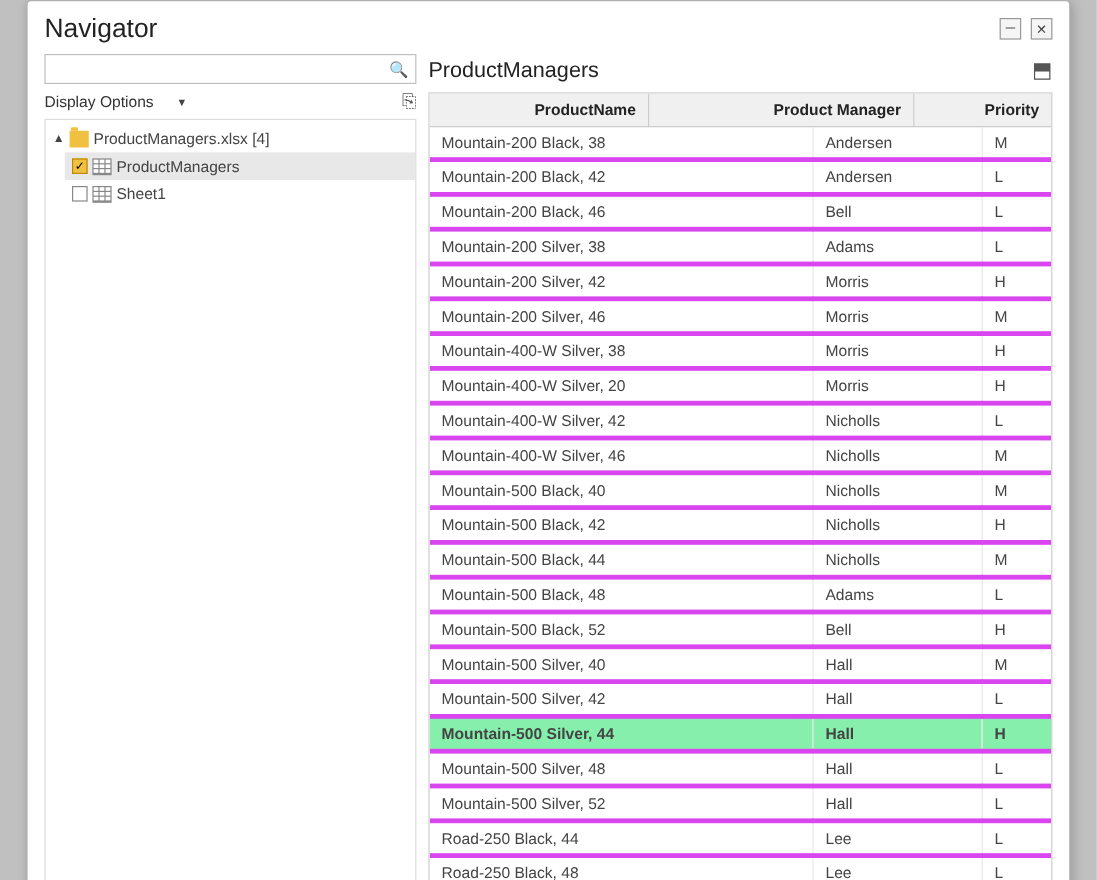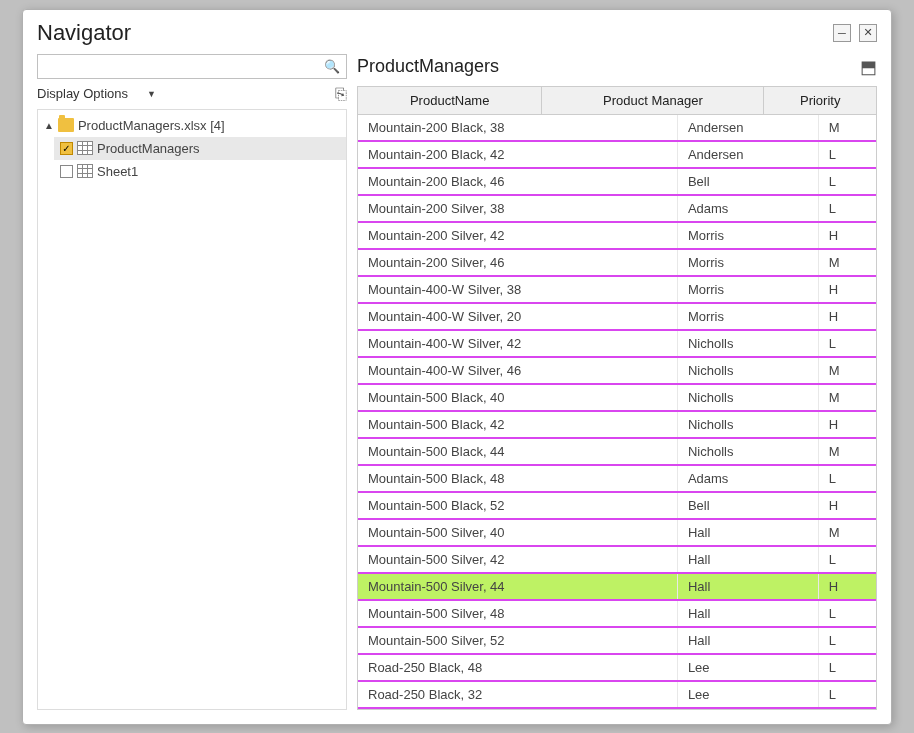--- a/index.html
+++ b/index.html
@@ -220,43 +220,44 @@
     }
     .data-table {
       width: 100%;
       border-collapse: collapse;
       font-size: 13px;
     }
     .data-table thead tr {
       background: #f0f0f0;
     }
     .data-table thead th {
-      text-align: center;
+      text-align: right;
       padding: 6px 10px;
-      font-weight: 400;
+      font-weight: 700;
       color: #222;
       border-bottom: 1px solid #ccc;
       border-right: 1px solid #ccc;
     }
     .data-table thead th:last-child {
       border-right: none;
     }
     .data-table tbody tr {
-      border-bottom: 2px solid #d946ef;
+      border-bottom: 4px solid #d946ef;
     }
     .data-table tbody td {
       padding: 5px 10px;
       color: #444;
       border-right: 1px solid #e8e8e8;
     }
     .data-table tbody td:last-child {
       border-right: none;
     }
     .data-table tbody tr.highlighted td {
-      background: #bef264;
+      background: #86efac;
+      font-weight: bold;
     }
     .scrollable-body {
       overflow-y: auto;
       flex: 1;
     }
 
     
     .scrollable-body::-webkit-scrollbar { width: 14px; }
     .scrollable-body::-webkit-scrollbar-track { background: #f0f0f0; }
     .scrollable-body::-webkit-scrollbar-thumb { background: #c0c0c0; border: 2px solid #f0f0f0; }
@@ -447,20 +448,25 @@
                   <td>Mountain-500 Silver, 48</td>
                   <td>Hall</td>
                   <td>L</td>
                 </tr>
                 <tr>
                   <td>Mountain-500 Silver, 52</td>
                   <td>Hall</td>
                   <td>L</td>
                 </tr>
                 <tr>
+                  <td>Road-250 Black, 44</td>
+                  <td>Lee</td>
+                  <td>L</td>
+                </tr>
+                <tr>
                   <td>Road-250 Black, 48</td>
                   <td>Lee</td>
                   <td>L</td>
                 </tr>
                 <tr>
                   <td>Road-250 Black, 32</td>
                   <td>Lee</td>
                   <td>L</td>
                 </tr>
               </tbody>

